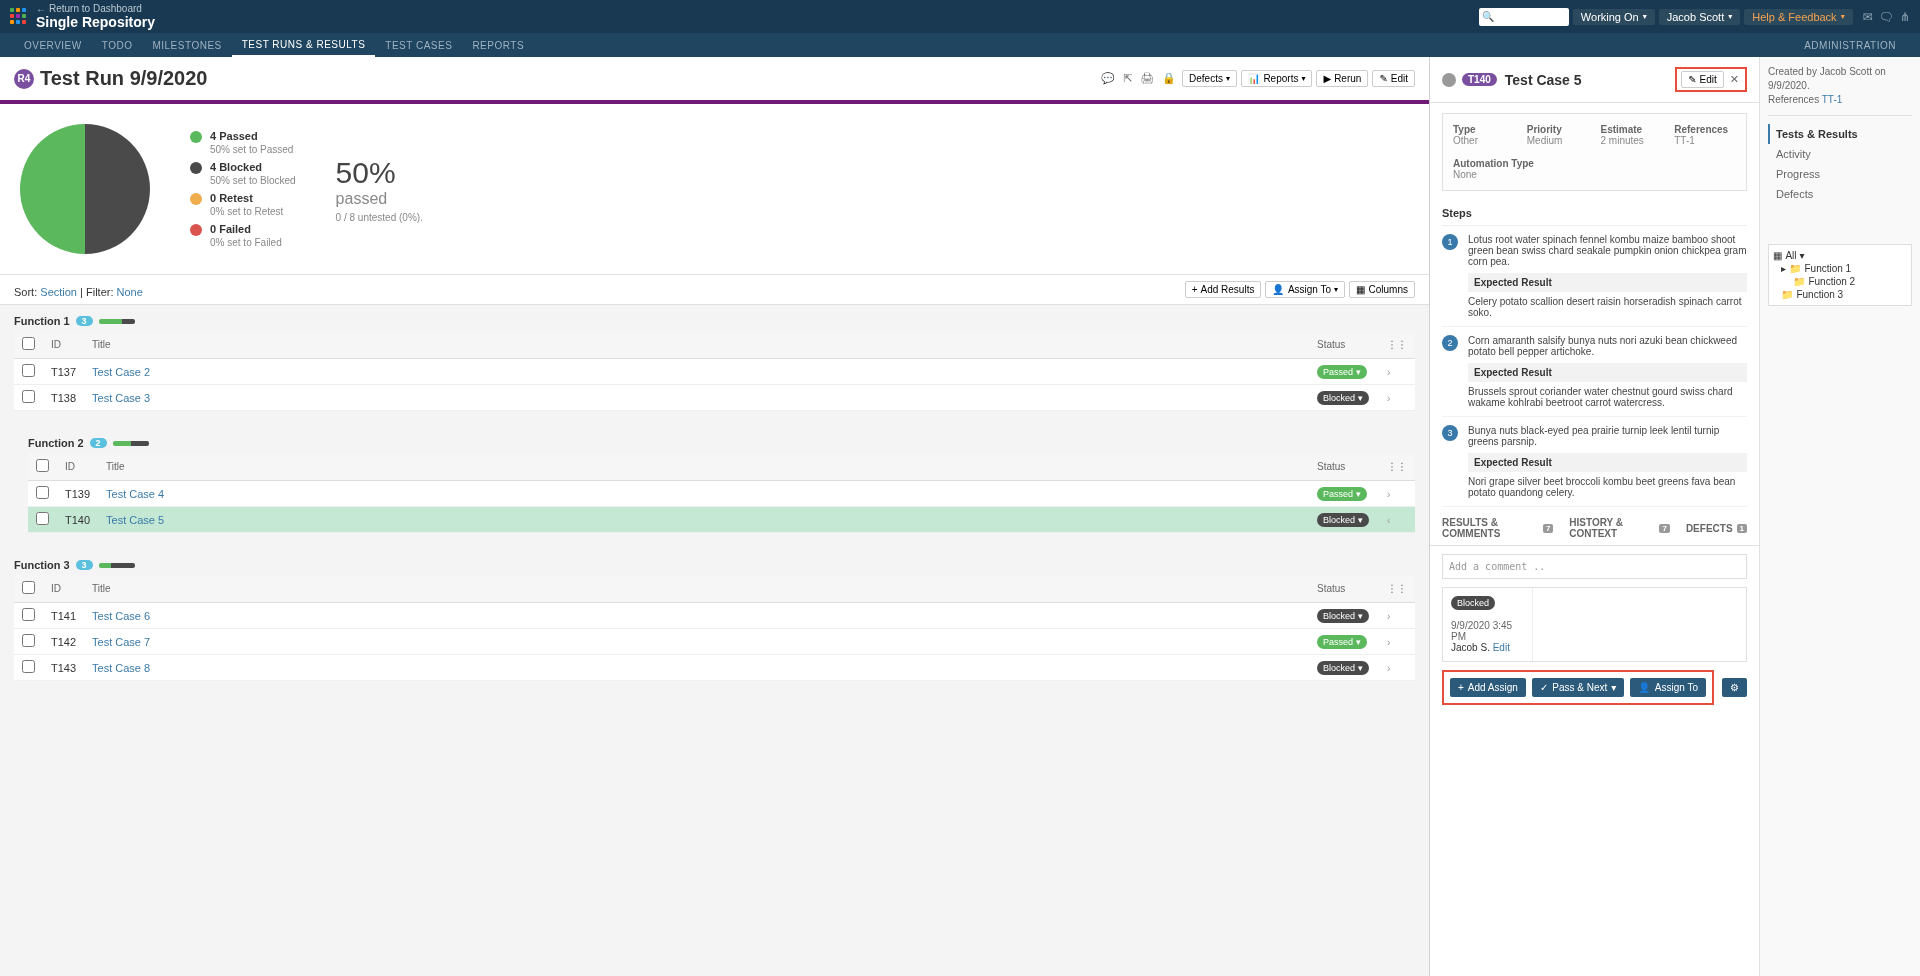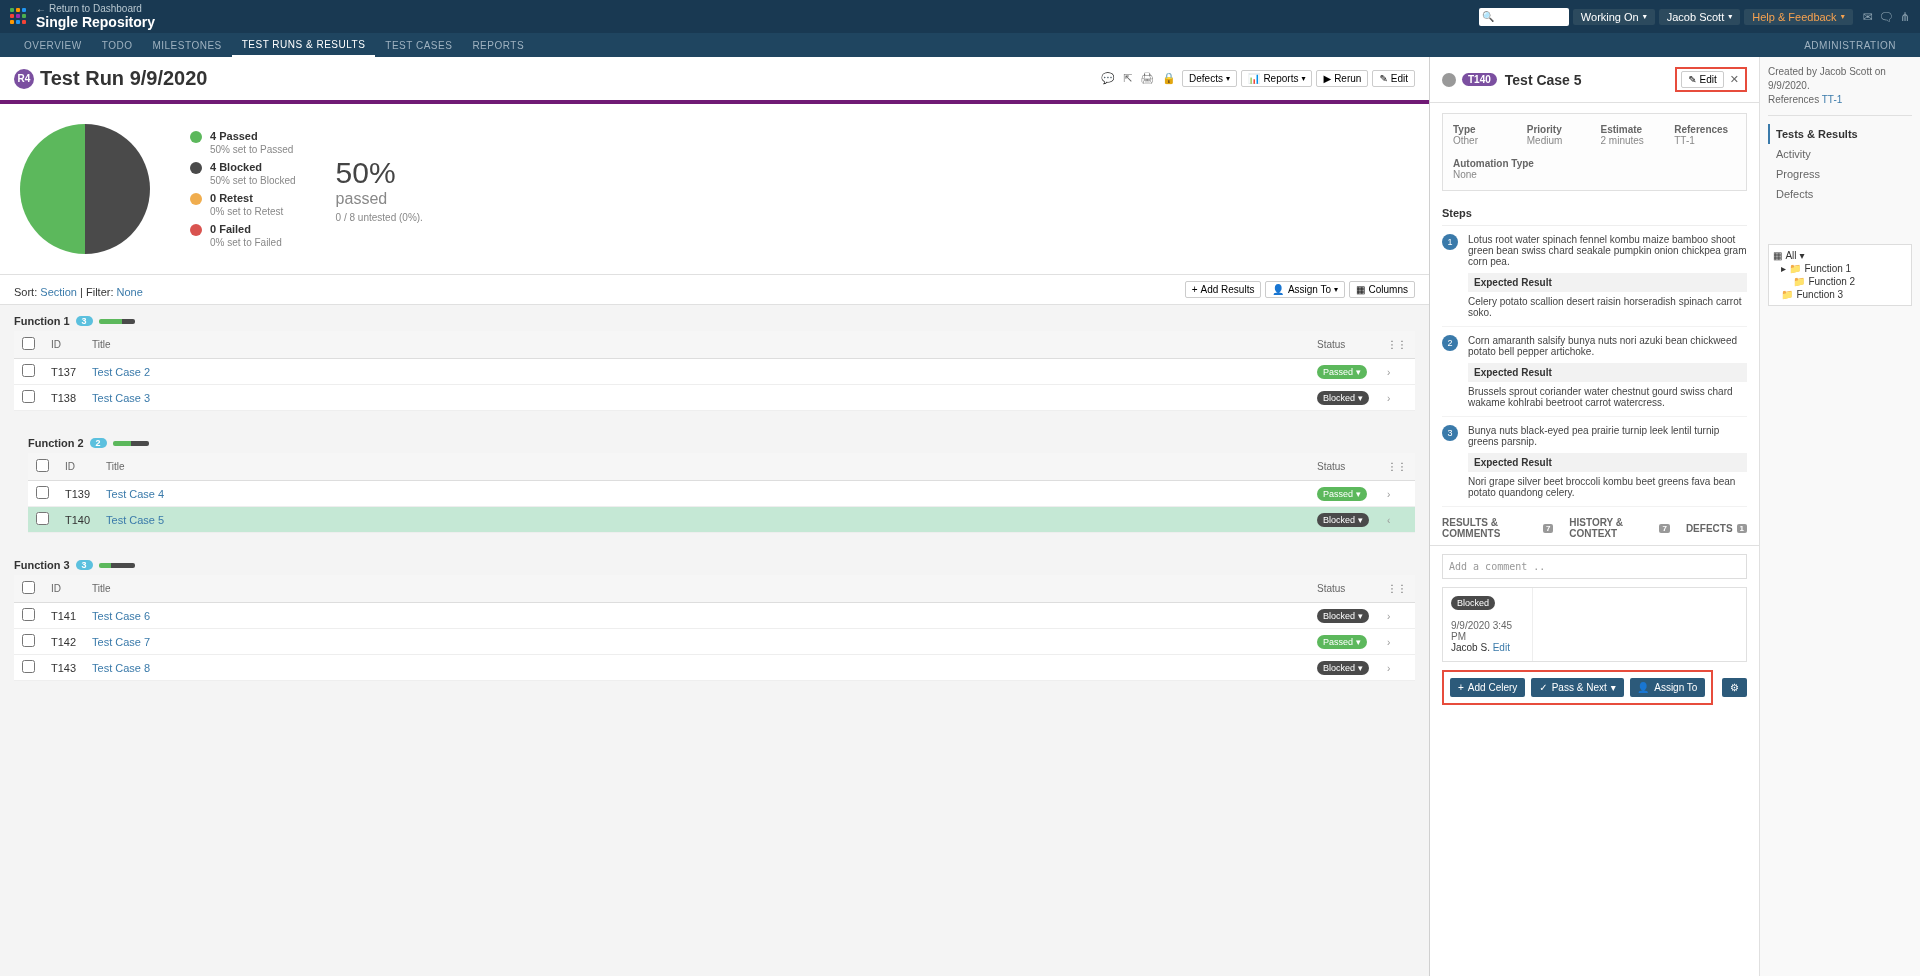--- a/index.html
+++ b/index.html
@@ -420,21 +420,21 @@
       <div class="result-entry">
         <div class="result-left">
           <span class="status-pill blocked">Blocked</span>
           <div class="result-date" style="margin-top:10px">9/9/2020 3:45 PM</div>
           <div><span>Jacob S.</span> <a class="result-link">Edit</a></div>
         </div>
       </div>
 
       <div class="action-wrap">
         <div class="action-highlight">
-          <button class="btn-primary">+ <span>Add Celery</span></button>
+          <button class="btn-primary">+ <span>Add Assign</span></button>
           <button class="btn-primary">✓ <span>Pass &amp; Next</span> ▾</button>
           <button class="btn-primary">👤 <span>Assign To</span></button>
         </div>
         <button class="btn-primary" style="margin-left:auto">
             <span>⚙</span>
           </button>
       </div>
     </div>
 
     <div class="right-side">

